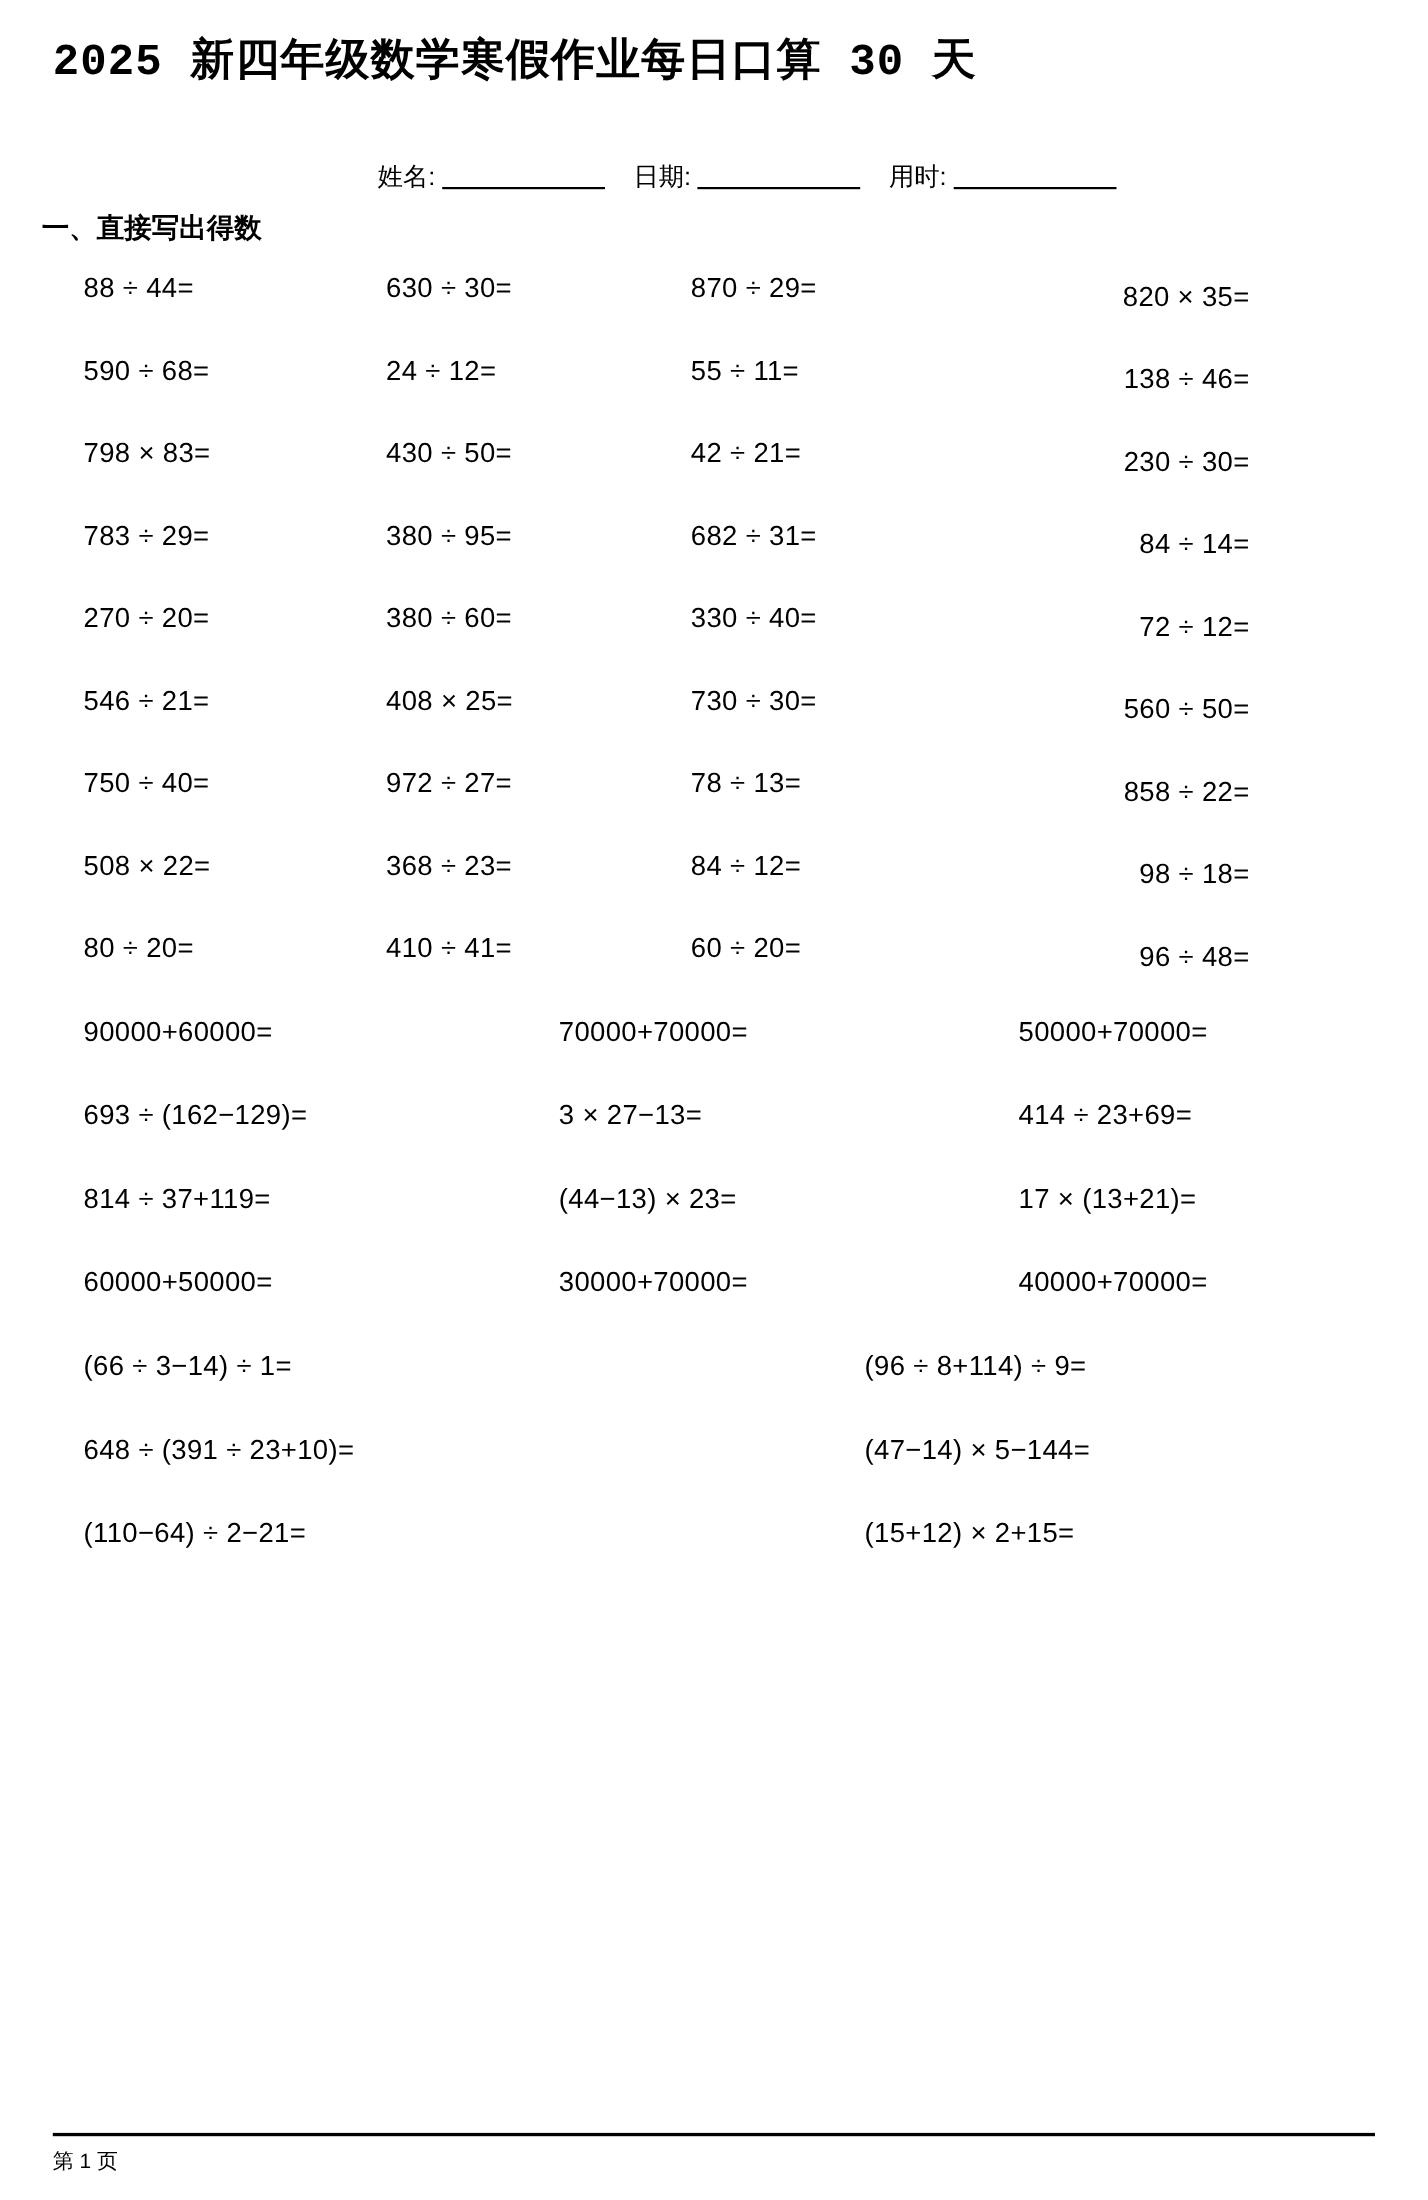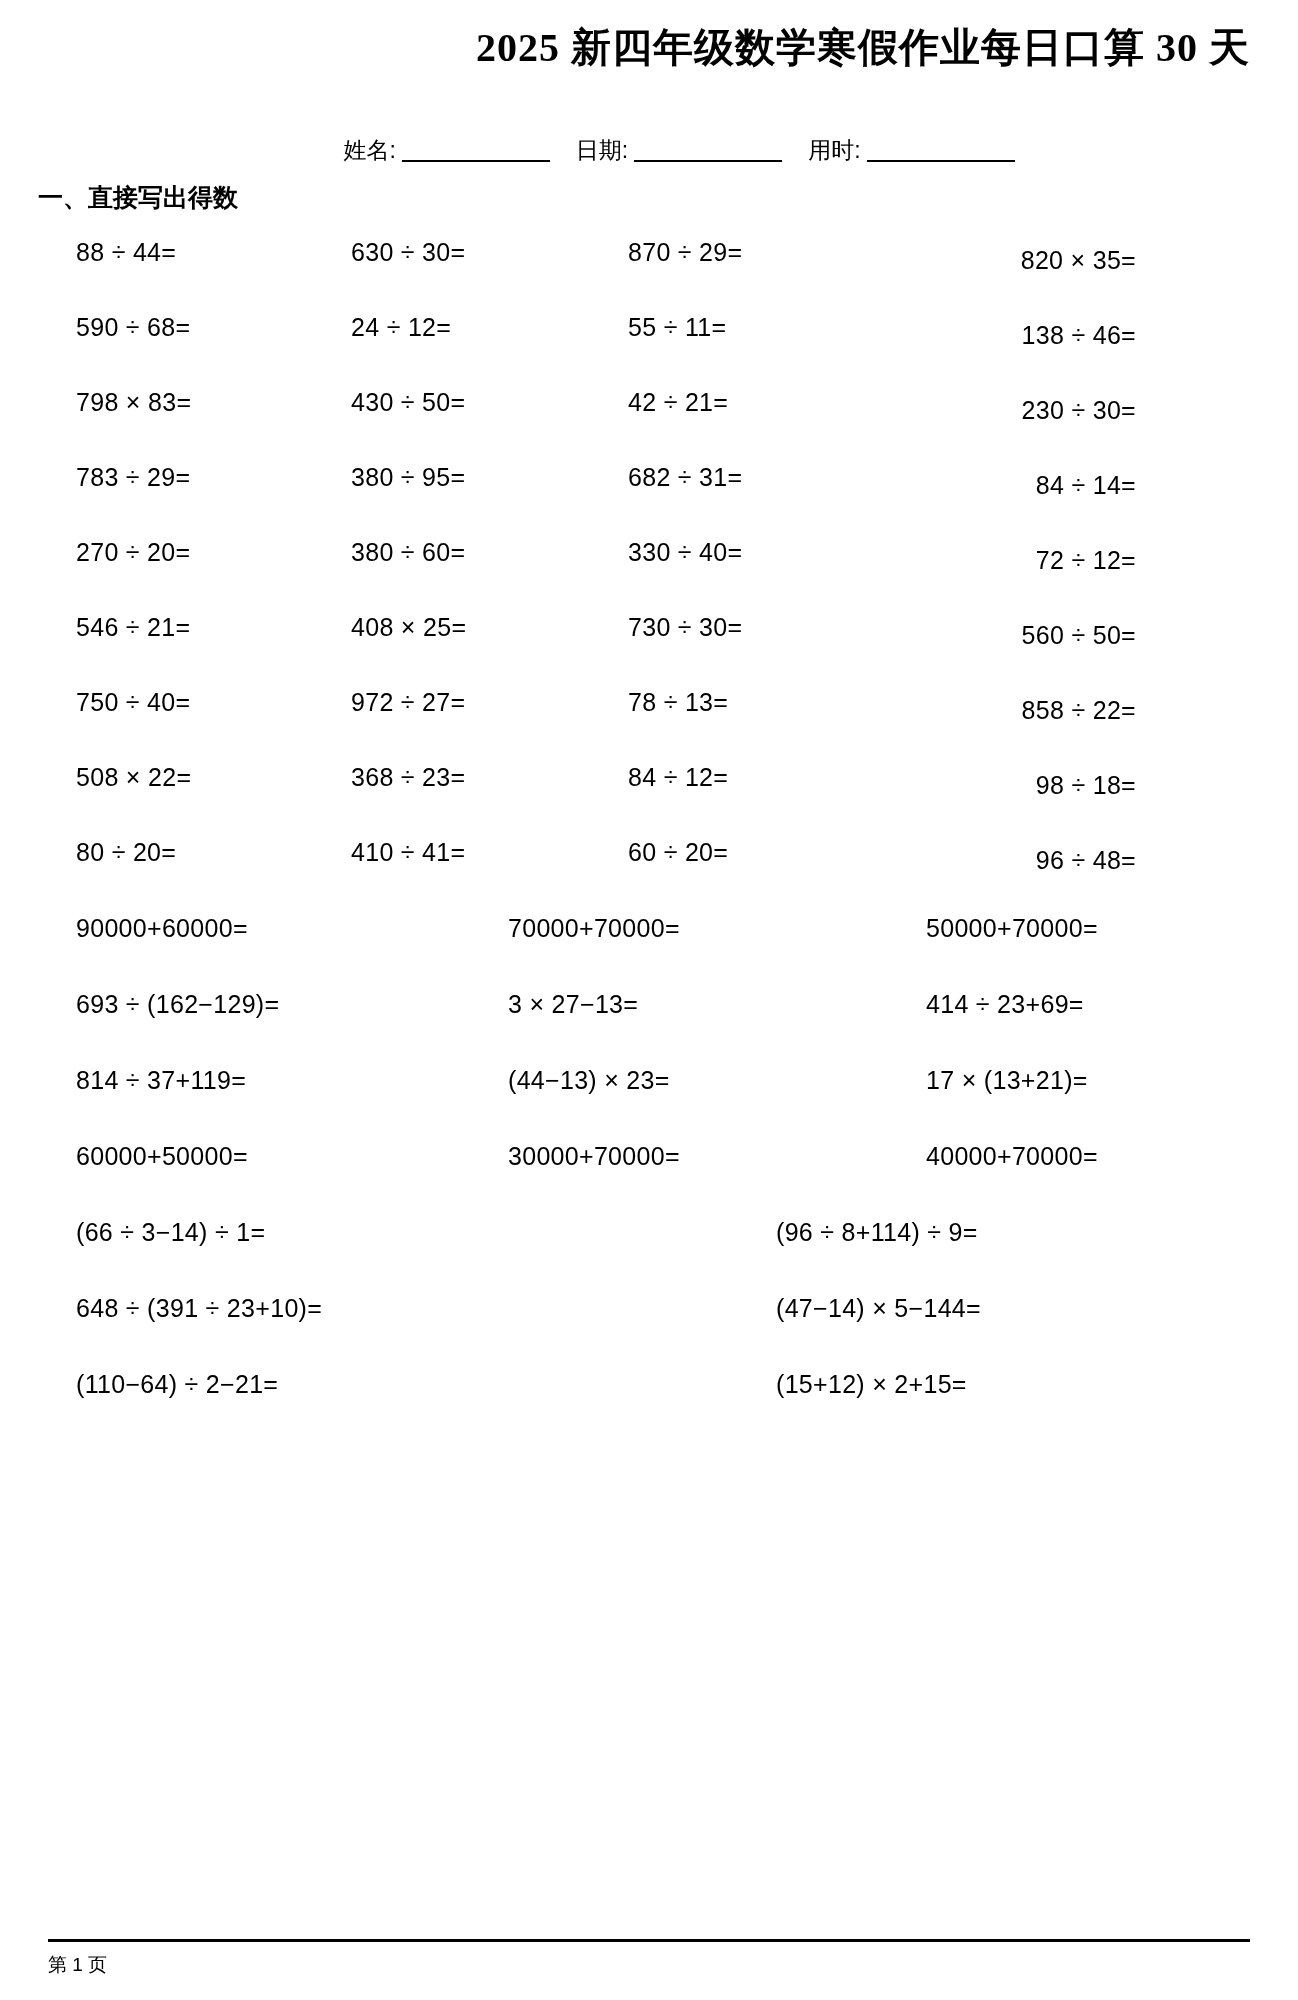--- a/index.html
+++ b/index.html
@@ -20,27 +20,27 @@
     height: 2000px;
     box-sizing: border-box;
     padding: 0 48px;
     position: relative;
     display: flex;
     flex-direction: column;
   }
 
   
   .title {
-    text-align: right;
+    text-align: left;
     font-size: 40px;
     font-weight: bold;
     letter-spacing: 1px;
-    margin-top: 24px;
+    margin-top: 34px;
     line-height: 1.2;
-    font-family: Liberation Serif, serif;
+    font-family: Liberation Mono, monospace;
   }
 
   
   .info-row {
     margin-top: 40px;
     display: flex;
     justify-content: center;
     align-items: flex-start;
     gap: 0px;
     font-size: 23px;
@@ -90,20 +90,21 @@
   }
   .prow.cols3 {
     grid-template-columns: 350px 350px 350px;
     padding-left: 28px;
     height: 76px;
   }
   .prow.cols2 {
     grid-template-columns: 520px 520px;
     padding-left: 28px;
     height: 76px;
+    gap: 10px;
   }
   .pcell {
     font-size: 25px;
     white-space: nowrap;
     letter-spacing: 0.3px;
   }
   .cols4 .pcell { text-align: left; }
   .cols4 .pcell.c2 { padding-left: 10px; }
   .cols4 .pcell.c3 { padding-left: 22px; }
   .cols4 .pcell.c4 { text-align: right; padding-right: 0px; margin-top: 16px; }

